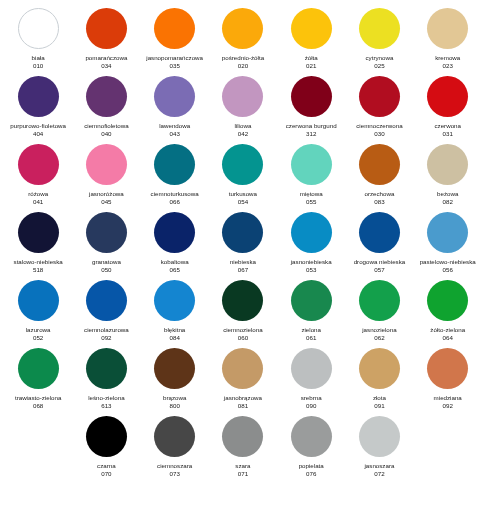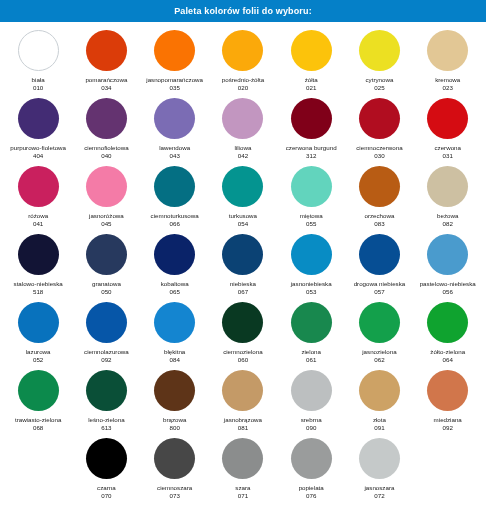--- a/index.html
+++ b/index.html
@@ -76,23 +76,20 @@
     color: #1a1a1a;
     text-align: center;
     line-height: 8px;
   }
 </style>
 </head>
 <body>
 
 <div id="palette-page">
 
-  <div id="palette-header">
-    <span>Paleta kolorów folii do wyboru:</span>
-  </div>
 
   <div id="palette-grid">
       <div class="palette-row">
         <div class="swatch-cell">
           <div class="swatch-dot outlined" style="background: rgb(255, 255, 255);"></div>
           <div class="swatch-label">biała</div>
           <div class="swatch-code">010</div>
         </div>
         <div class="swatch-cell">
           <div class="swatch-dot" style="background: rgb(219, 60, 9);"></div>

